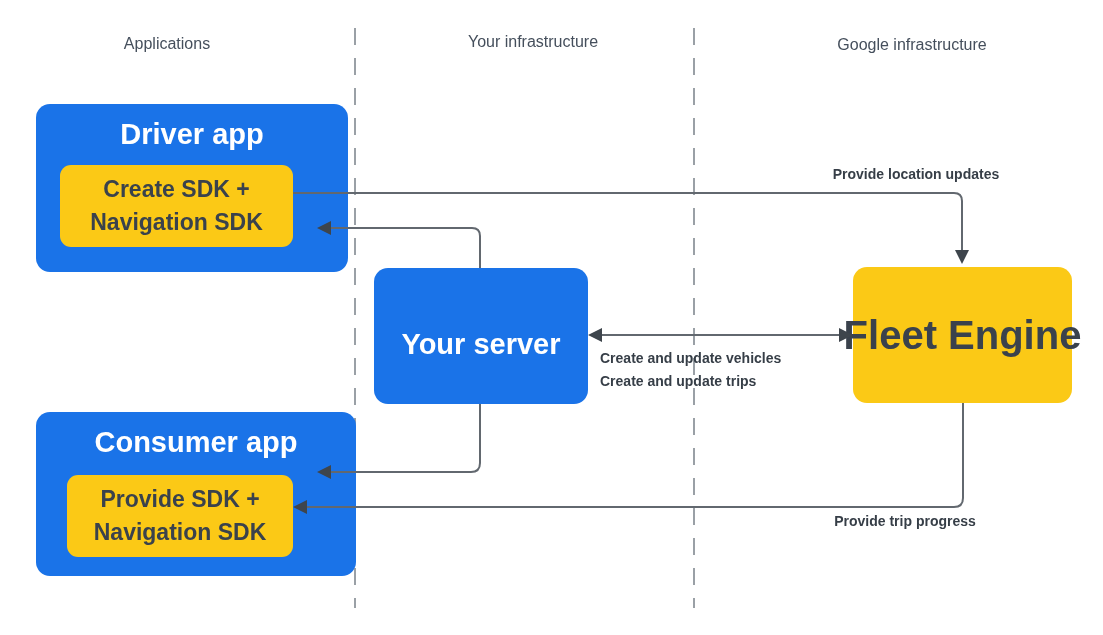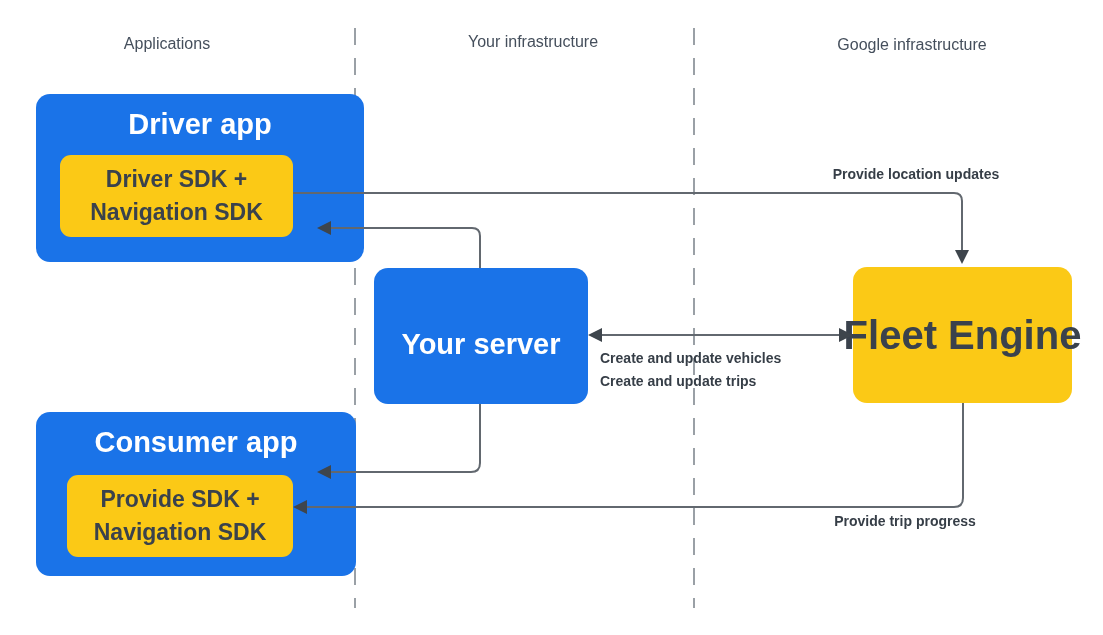--- a/index.html
+++ b/index.html
@@ -66,24 +66,24 @@
 
   <div class="col-header" style="left:57px;top:35px;width:220px;">Applications</div>
   <div class="col-header" style="left:777px;top:36px;width:270px;">Google infrastructure</div>
   <div class="col-header" style="left:413px;top:33px;width:240px;">Your infrastructure</div>
 
   <svg class="layer" width="1103" height="635">
     <line x1="355" y1="28" x2="355" y2="608" stroke="#9AA0A6" stroke-width="2" stroke-dasharray="17 13"></line>
     <line x1="694" y1="28" x2="694" y2="608" stroke="#9AA0A6" stroke-width="2" stroke-dasharray="17 13"></line>
   </svg>
 
-  <div class="node blue" style="left:36px;top:94px;width:328px;height:168px;">
+  <div class="node blue" style="left:36px;top:104px;width:280px;height:168px;padding-left:32px;">
     <div class="node-title white" style="top:0;height:60px;line-height:60px;">Driver app</div>
     <div class="inner-sdk" style="left:24px;top:61px;width:233px;height:82px;">
-      <div>Driver SDK +</div>
+      <div>Create SDK +</div>
       <div>Navigation SDK</div>
     </div>
   </div>
 
   <div class="node blue" style="left:36px;top:412px;width:320px;height:164px;">
     <div class="node-title white" style="top:0;height:60px;line-height:60px;">Consumer app</div>
     <div class="inner-sdk" style="left:31px;top:63px;width:226px;height:82px;">
       <div>Provide SDK +</div>
       <div>Navigation SDK</div>
     </div>

